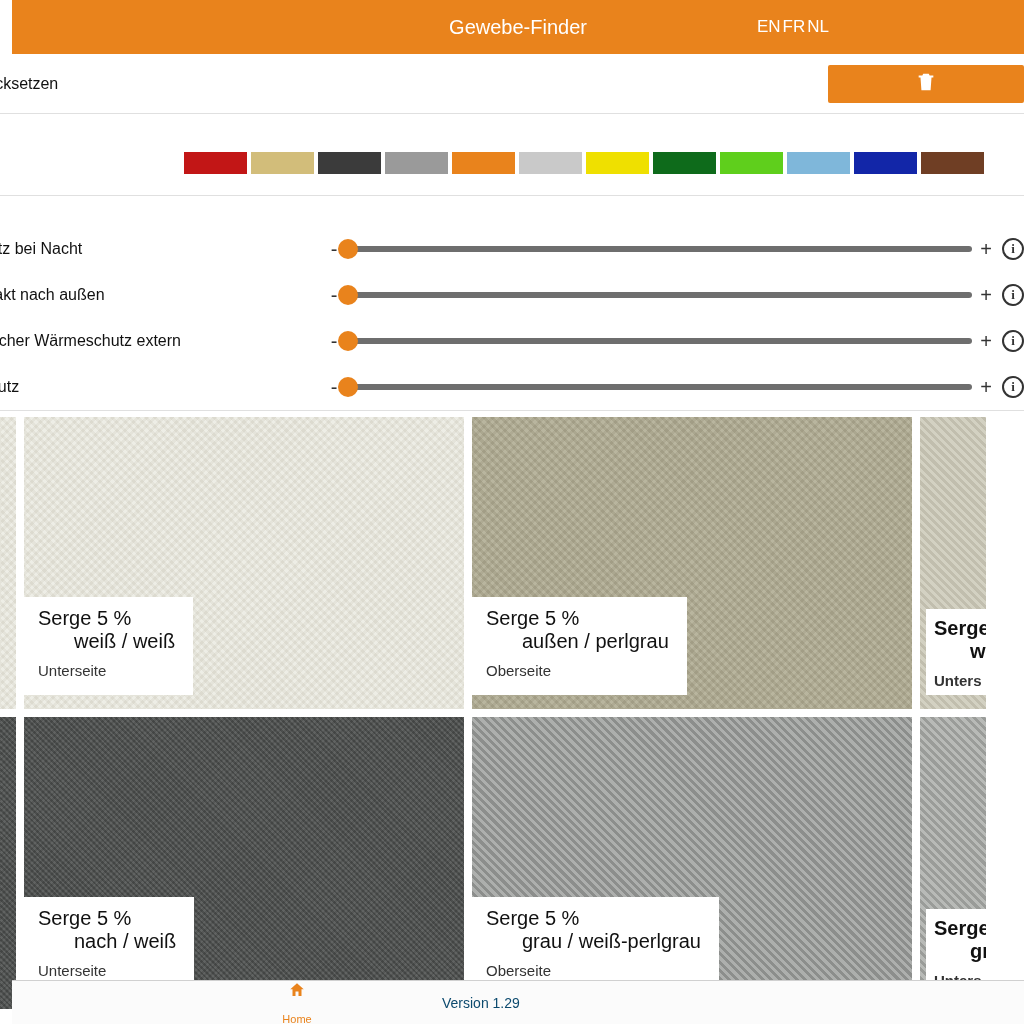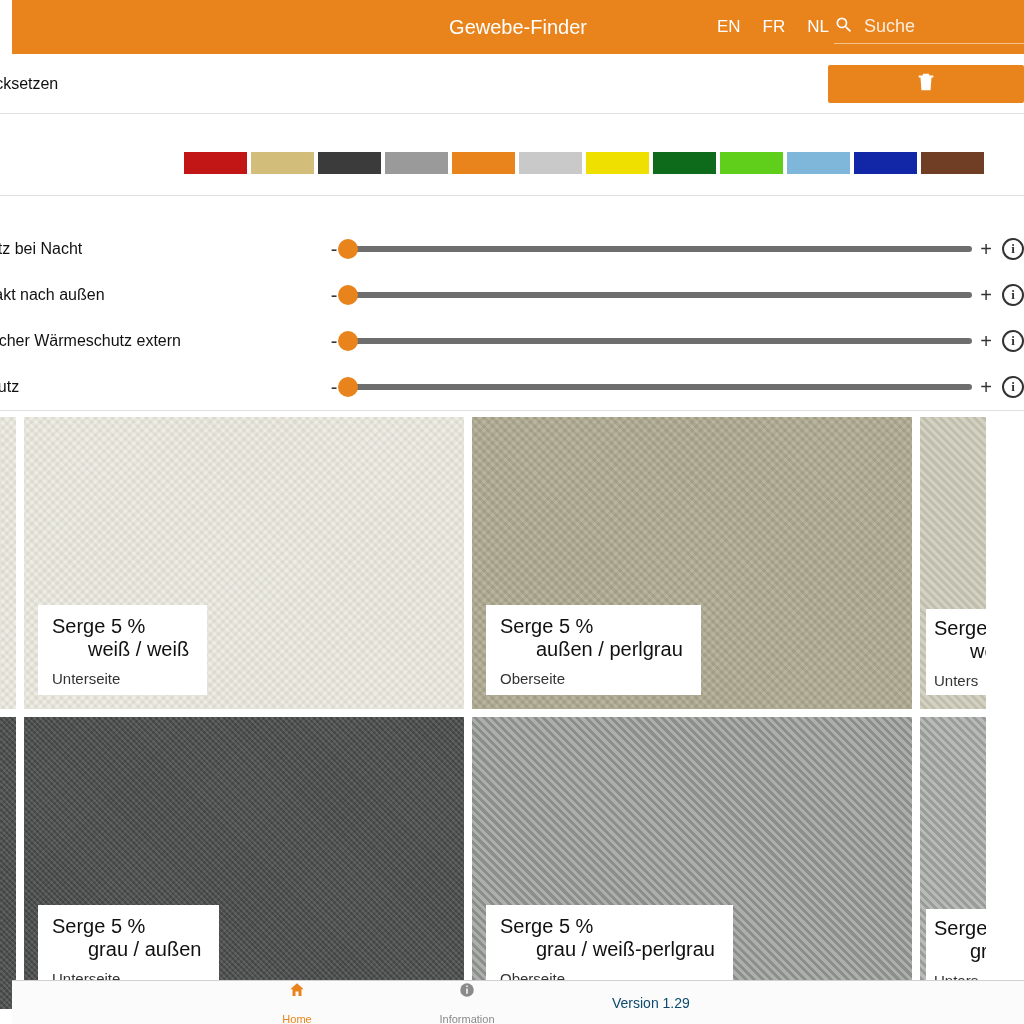--- a/index.html
+++ b/index.html
@@ -1,19 +1,19 @@
 <!DOCTYPE html>
 <html><head>
 <meta charset="utf-8">
 <style>
   * { box-sizing: border-box; margin: 0; padding: 0; }
   html, body { width: 1024px; height: 1024px; font-family: -apple-system, Helvetica, Arial, sans-serif; overflow: hidden; background:#fff; }
   .header { height: 54px; background:#e9831c; display:flex; align-items:center; color:#fff; position:relative; }
   .header-title { position:absolute; left:50%; transform:translateX(-50%); font-size:20px; font-weight:500; }
-  .lang-group { position:absolute; right:195px; display:flex; gap:22px; font-size:17px; }
+  .lang-group { position:absolute; right:195px; display:flex; gap:2px; font-size:17px; }
   .lang-group span { cursor:pointer; }
   .search-group { position:absolute; right:0; width:190px; display:flex; align-items:center; gap:10px; padding-right:8px; border-bottom:1px solid rgba(255,255,255,0.5); height:34px; }
   .search-icon svg { width:20px; height:20px; fill:#fff; }
   .search-input { background:transparent; border:none; outline:none; color:#fff; font-size:18px; width:120px; }
   .search-input::placeholder { color:rgba(255,255,255,0.85); }
 
   .reset-row { height:60px; display:flex; align-items:center; justify-content:space-between; padding:0 0 0 0; border-bottom:1px solid #e0e0e0; }
   .reset-label { font-size:16px; color:#111; padding-left:0; }
   .trash-btn { width:196px; height:38px; background:#e9831c; display:flex; align-items:center; justify-content:center; border-radius:2px; }
   .trash-btn svg { width:22px; height:22px; fill:#fff; }
@@ -29,22 +29,22 @@
   .minus, .plus { width:20px; text-align:center; font-size:20px; color:#333; user-select:none; }
   .track { flex:1; height:6px; background:#6e6e6e; border-radius:3px; position:relative; margin:0 4px; }
   .thumb { position:absolute; left:0; top:50%; transform:translate(-50%,-50%); width:20px; height:20px; border-radius:50%; background:#e9831c; }
   .info-icon { width:22px; height:22px; margin-left:6px; display:flex; align-items:center; justify-content:center; border:2px solid #333; border-radius:50%; font-size:13px; font-weight:700; font-family:Georgia, serif; color:#333; }
 
   .gallery { display:flex; flex-direction:column; gap:8px; padding-top:6px; }
   .grow { display:flex; gap:8px; }
   .card { position:relative; height:292px; overflow:hidden; }
   .card.small { width:52px; }
   .card.big   { width:440px; }
-  .card.edge  { width:66px; }
-  .label-box { position:absolute; left:14px; bottom:14px; background:#fff; padding:10px 18px 8px 14px; }
+  .card.edge  { width:66px;font-weight:bold; }
+  .label-box { position:absolute; left:0; bottom:14px; background:#fff; padding:10px 18px 16px 14px; }
   .label-box .l1 { font-size:20px; color:#111; }
   .label-box .l2 { font-size:20px; color:#111;margin-left:36px; }
   .label-box .l3 { font-size:15px; color:#333; margin-top:9px; }
 
   
   .tex-white     { background: repeating-linear-gradient(45deg,#f6f6f2 0 3px,#edece6 3px 6px), repeating-linear-gradient(-45deg,#f6f6f2 0 3px,#edece6 3px 6px); background-blend-mode:multiply; }
   .tex-pearl     { background: repeating-linear-gradient(45deg,#d9d7c9 0 3px,#c9c6b6 3px 6px), repeating-linear-gradient(-45deg,#d9d7c9 0 3px,#cdcabb 3px 6px); background-blend-mode:multiply; }
   .tex-pearl-b   { background: repeating-linear-gradient(45deg,#d3d1c2 0 3px,#c1beae 3px 6px); }
   .tex-grey-a    { background: repeating-linear-gradient(45deg,#9d9f9e 0 2px,#7c7e7d 2px 4px), repeating-linear-gradient(-45deg,#9d9f9e 0 2px,#8a8c8b 2px 4px); background-blend-mode:multiply; }
   .tex-grey-b    { background: repeating-linear-gradient(45deg,#adafad 0 3px,#8c8e8c 3px 6px); }
@@ -63,28 +63,20 @@
 </style>
 </head>
 <body>
 
 <div class="header">
   <div class="header-title">Gewebe-Finder</div>
   <div class="lang-group">
     <span>EN</span>
     <span>FR</span>
     <span>NL</span>
-  </div>
-  <div class="search-group">
-    <span class="search-icon">
-      <svg viewBox="0 0 24 24">
-          <path d="M15.5 14h-.79l-.28-.27A6.471 6.471 0 0016 9.5 6.5 6.5 0 109.5 16c1.61 0 3.09-.59 4.23-1.57l.27.28v.79l5 4.99L20.49 19l-4.99-5zm-6 0C7.01 14 5 11.99 5 9.5S7.01 5 9.5 5 14 7.01 14 9.5 11.99 14 9.5 14z"></path>
-        </svg>
-    </span>
-    <input class="search-input" placeholder="Suche" style="">
   </div>
 </div>
 
 <div class="content">
 
   <div class="reset-row">
     <span class="reset-label">zurücksetzen</span>
     <div class="trash-btn">
       <span>
         <svg viewBox="0 0 24 24">
@@ -176,21 +168,21 @@
 
         </div>
       </div>
     </div>
 
     <div class="grow">
       <div class="card small tex-grey-a"></div>
       <div class="card big tex-grey-a">
         <div class="label-box">
           <div class="l1">Serge 5 %</div>
-          <div class="l2">grau / außen</div>
+          <div class="l2">nach / weiß</div>
           <div class="l3">Unterseite</div>
         </div>
       </div>
       <div class="card big tex-grey-b">
         <div class="label-box">
           <div class="l1">Serge 5 %</div>
           <div class="l2">grau / weiß-perlgrau</div>
           <div class="l3">Oberseite</div>
         </div>
       </div>
@@ -207,22 +199,14 @@
 </div>
 
 <div class="bottom-bar">
   <div class="bb-spacer-left"></div>
   <div class="bb-item active">
     <span><svg viewBox="0 0 24 24">
           <path d="M12 3l9 8h-3v9h-4v-6H10v6H6v-9H3z"></path>
         </svg></span>
     <span>Home</span>
   </div>
-  <div class="bb-item">
-    <span><svg viewBox="0 0 24 24">
-          <circle cx="12" cy="12" r="9"></circle>
-          <rect x="11" y="10" width="2" height="7" fill="#fbfbfb"></rect>
-          <rect x="11" y="6" width="2" height="2" fill="#fbfbfb"></rect>
-        </svg></span>
-    <span>Information</span>
-  </div>
   <div class="version">Version 1.29</div>
 </div>
 
 </body></html>

